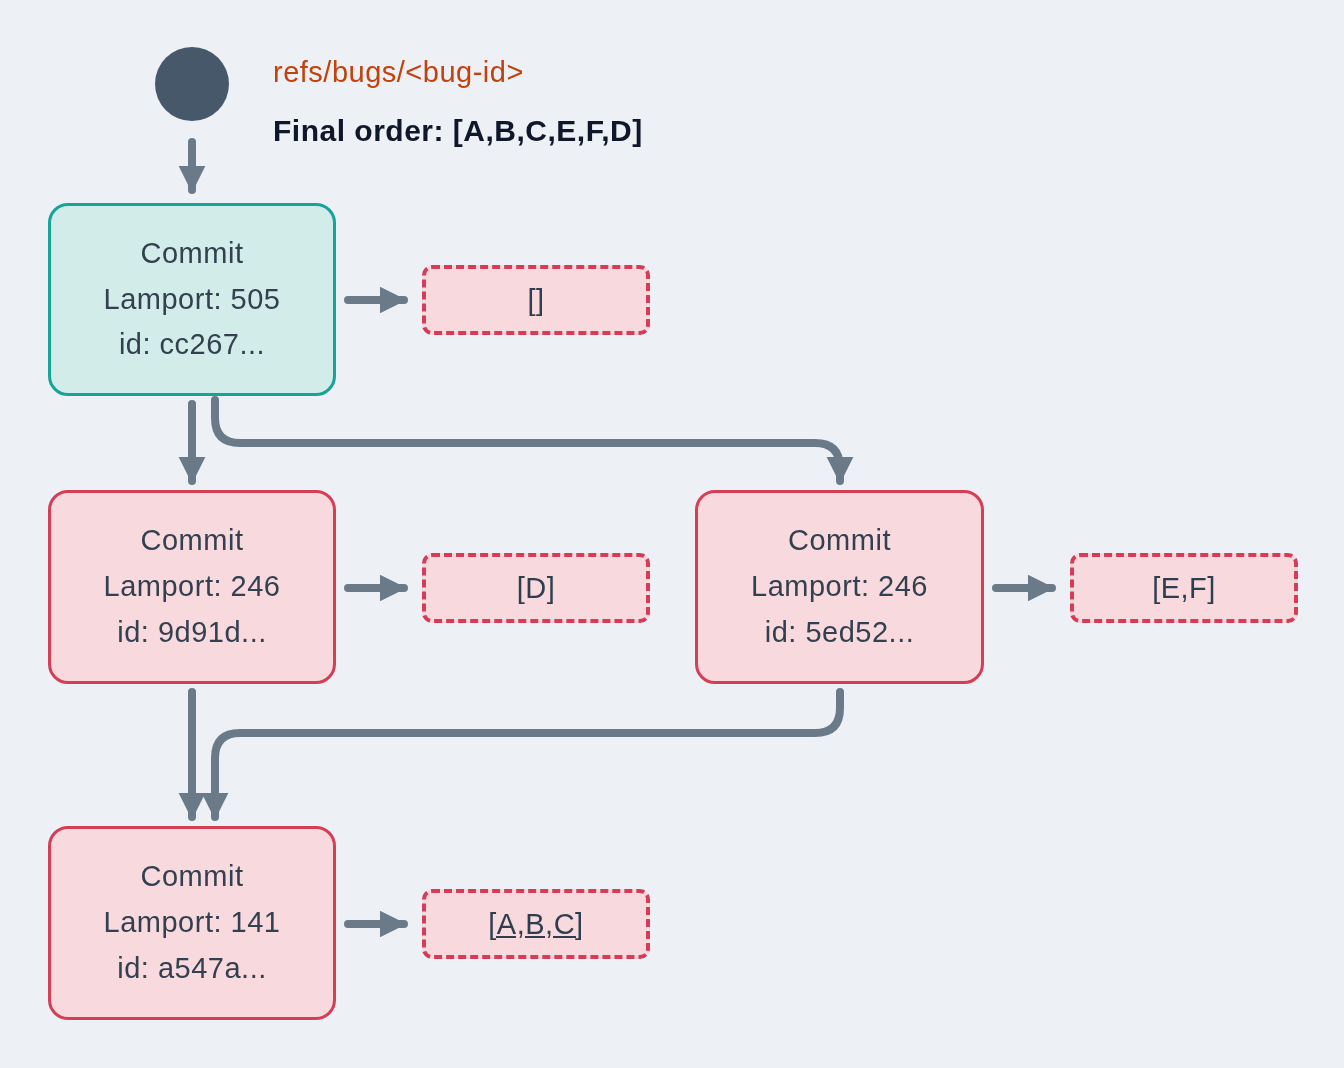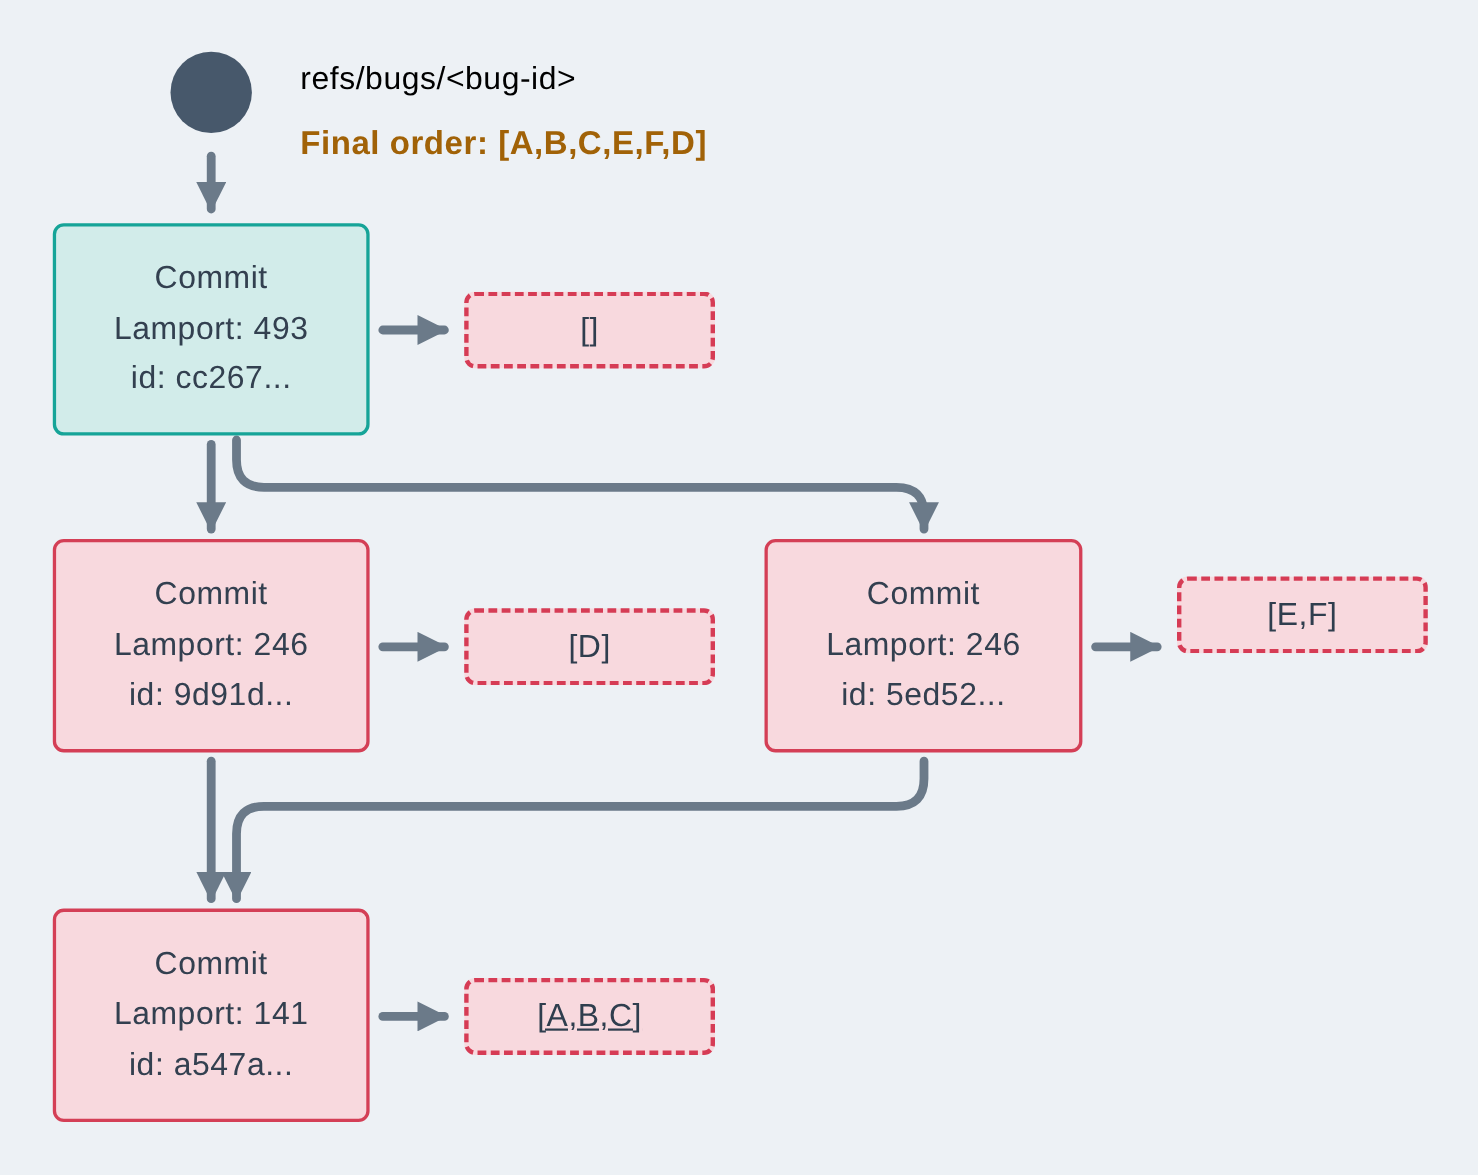--- a/index.html
+++ b/index.html
@@ -23,36 +23,36 @@
     width: 74px; height: 74px;
     border-radius: 50%;
     background: #47586b;
   }
 
   
   .ref-label {
     left: 273px; top: 56px;
     font-size: 29px;
     letter-spacing: 0.5px;
-    color: #000000;
+    color: #c2410c;
     white-space: nowrap;
   }
   .final-order {
     left: 273px; top: 114px;
     font-size: 30px;
     font-weight: bold;
     letter-spacing: 0.5px;
-    color: #a16207;
+    color: #0f172a;
     white-space: nowrap;
   }
 
   
   .commit-box {
     width: 288px; height: 193px;
-    border-radius: 10px;
+    border-radius: 20px;
     box-sizing: border-box;
     display: flex;
     flex-direction: column;
     align-items: center;
     justify-content: center;
     gap: 14px;
     font-size: 29px;
     letter-spacing: 0.5px;
     text-align: center;
   }
@@ -79,21 +79,21 @@
     background: #f8d9de;
     display: flex;
     align-items: center;
     justify-content: center;
     font-size: 29px;
     letter-spacing: 0.5px;
     color: #2f3e4e;
   }
   .ops-root   { left: 422px;  top: 265px; }
   .ops-left   { left: 422px;  top: 553px; }
-  .ops-right  { left: 1070px; top: 524px; }
+  .ops-right  { left: 1070px; top: 553px; }
   .ops-bottom { left: 422px;  top: 889px; text-decoration: underline; }
 
   svg.edges {
     position: absolute;
     left: 0; top: 0;
     pointer-events: none;
   }
 </style>
 </head>
 <body>
@@ -116,21 +116,21 @@
     <path d="M 348 924 L 404 924" marker-end="url(#ah)"></path>
   </g>
 </svg>
 
 <div class="abs ref-circle"></div>
 <div class="abs ref-label">refs/bugs/&lt;bug-id&gt;</div>
 <div class="abs final-order">Final order: [A,B,C,E,F,D]</div>
 
 <div class="abs commit-box commit-head box-root">
   <span>Commit</span>
-  <span>Lamport: 493</span>
+  <span>Lamport: 505</span>
   <span>id: cc267...</span>
 </div>
 
 <div class="abs commit-box commit-normal box-left">
   <span>Commit</span>
   <span>Lamport: 246</span>
   <span>id: 9d91d...</span>
 </div>
 
 <div class="abs commit-box commit-normal box-right">

